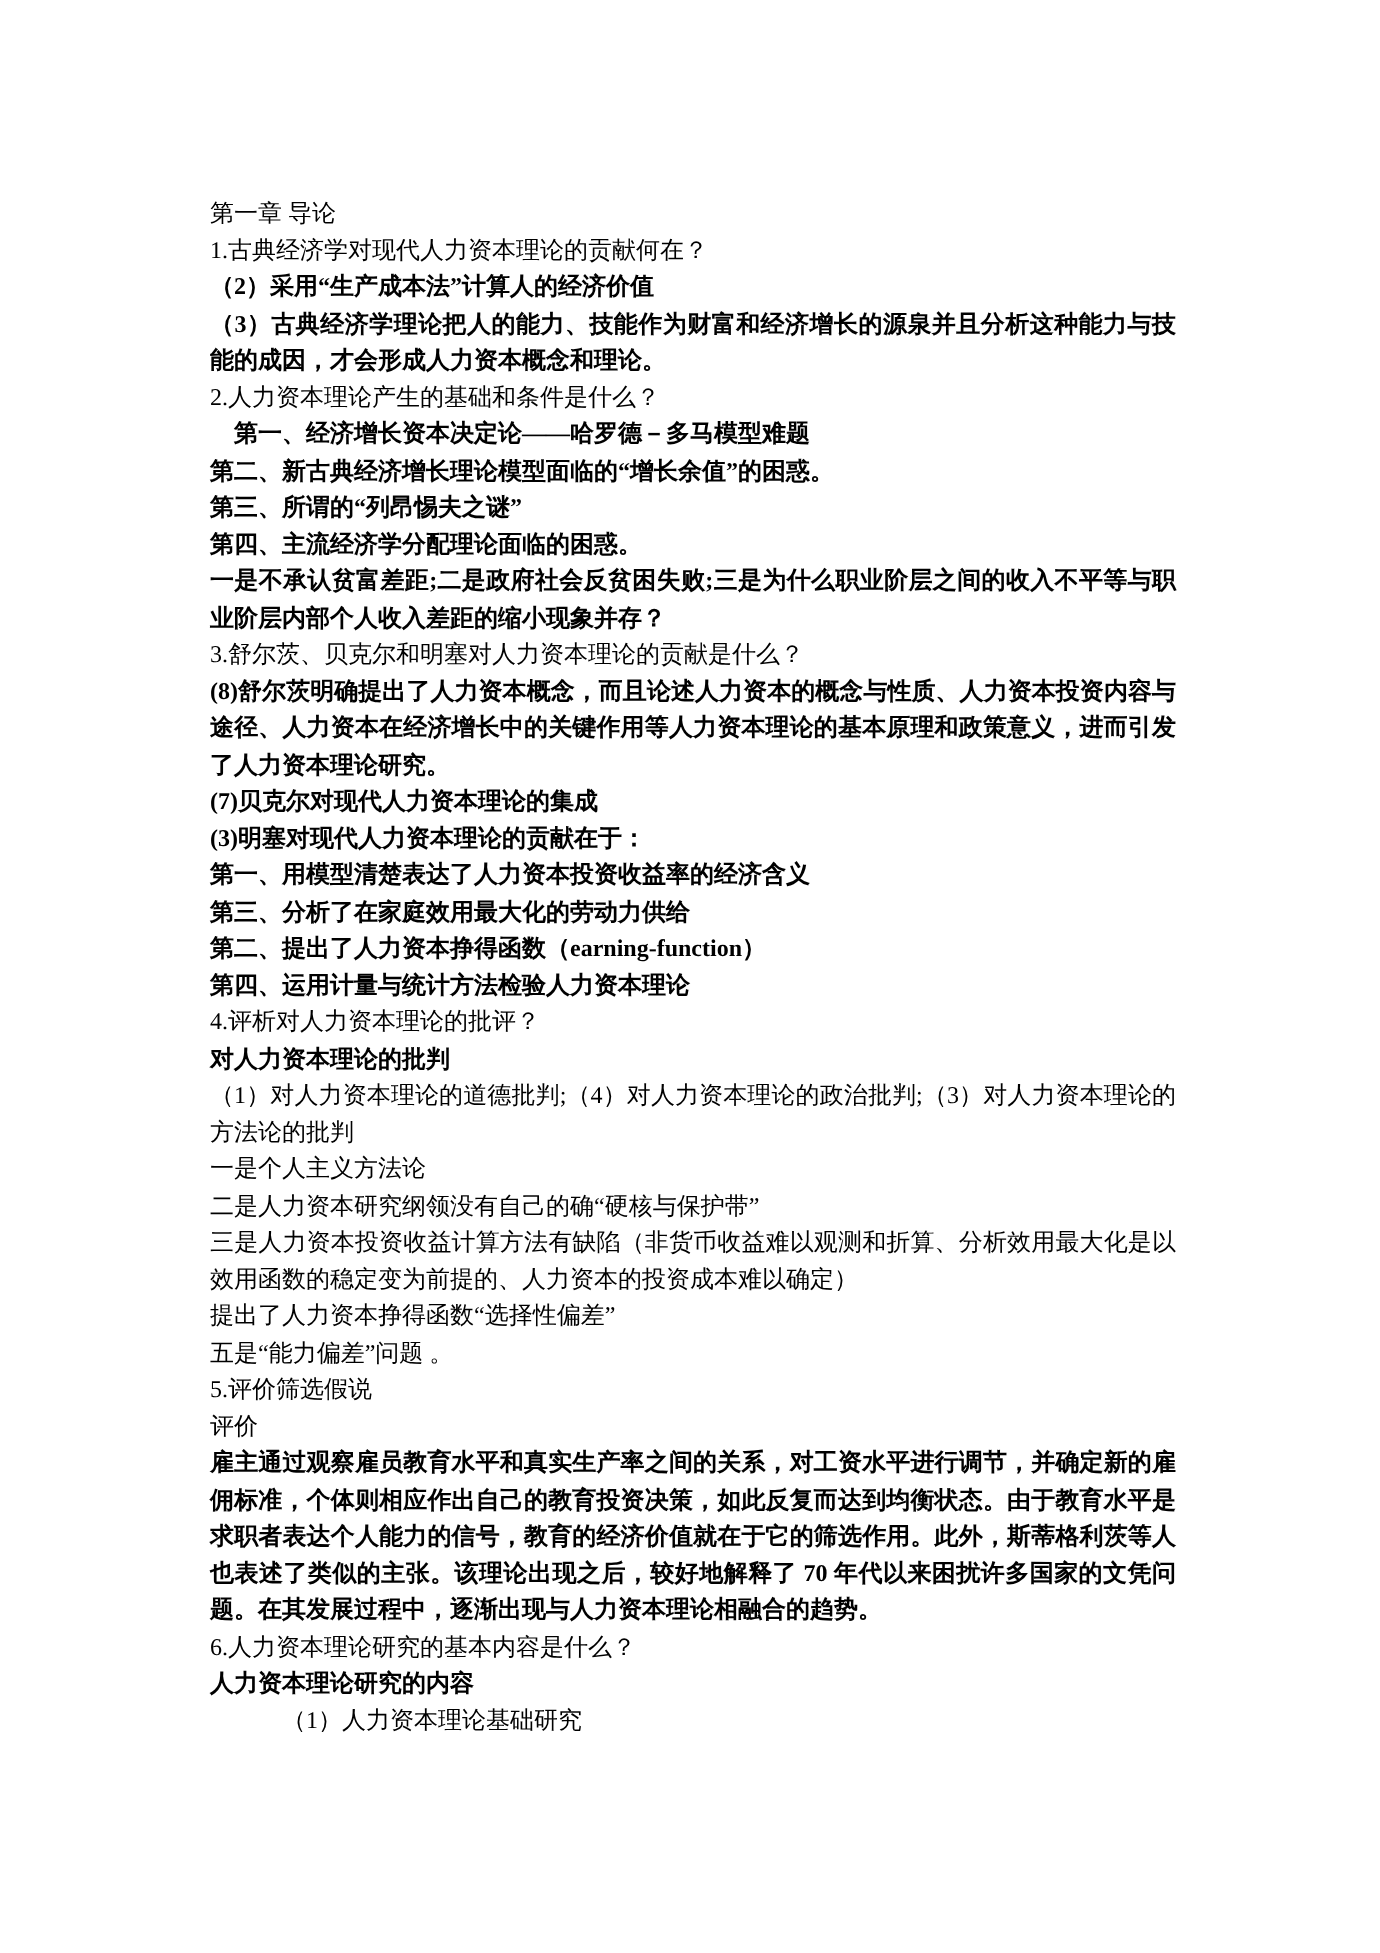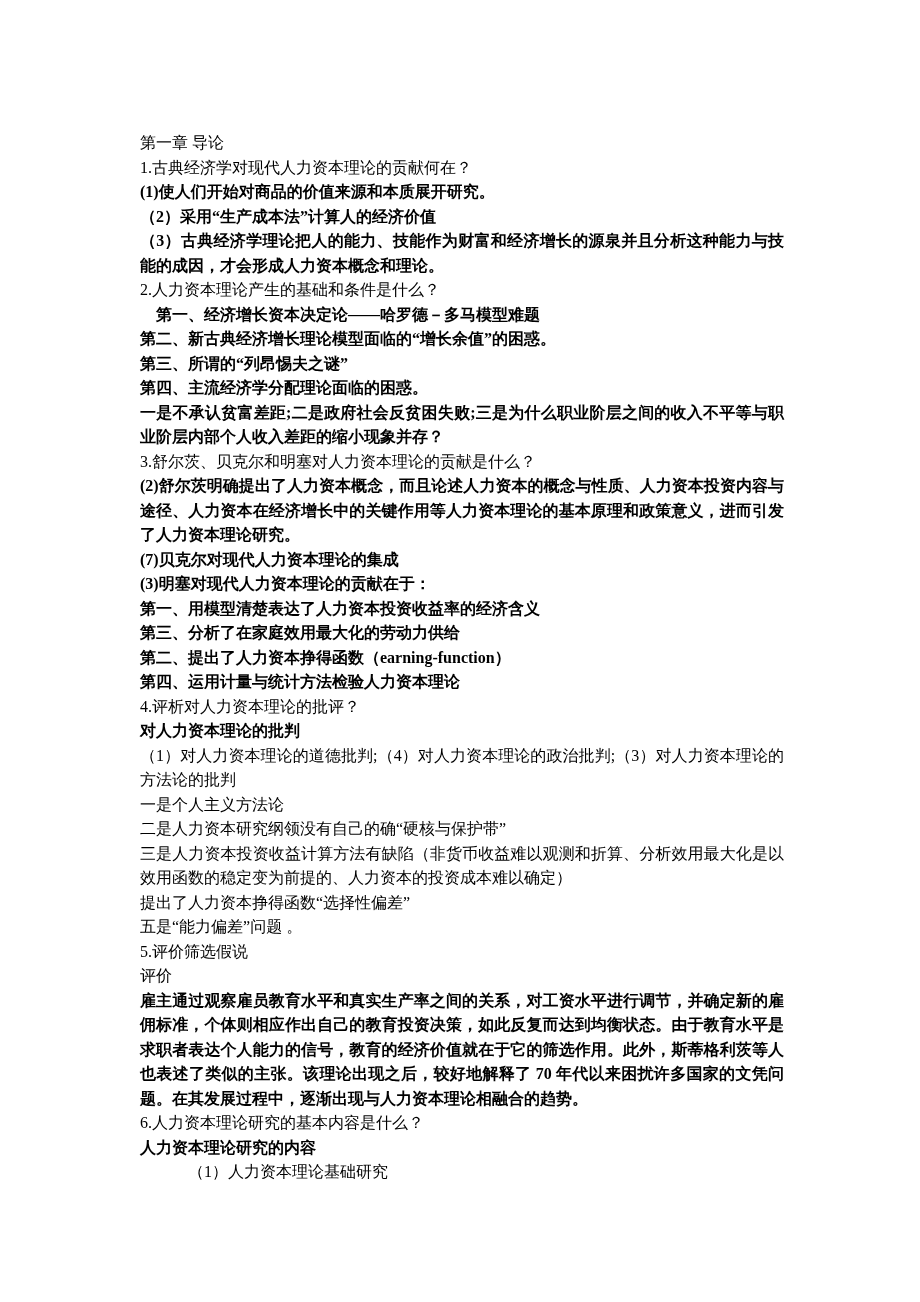--- a/index.html
+++ b/index.html
@@ -33,31 +33,30 @@
   .indent-sm { text-indent: 16px; }
   .indent-lg { text-indent: 48px; }
 </style>
 </head>
 <body>
 
 <div class="page">
   <div class="content">
     <p>第一章 导论</p>
     <p>1.古典经济学对现代人力资本理论的贡献何在？</p>
-    <p class="b">(1)使人们开始对商品的价值来源和本质展开研究。</p>
     <p class="b">（2）采用“生产成本法”计算人的经济价值</p>
     <p class="b">（3）古典经济学理论把人的能力、技能作为财富和经济增长的源泉并且分析这种能力与技能的成因，才会形成人力资本概念和理论。</p>
     <p>2.人力资本理论产生的基础和条件是什么？</p>
     <p class="b indent-sm">第一、经济增长资本决定论——哈罗德－多马模型难题</p>
     <p class="b">第二、新古典经济增长理论模型面临的“增长余值”的困惑。</p>
     <p class="b">第三、所谓的“列昂惕夫之谜”</p>
     <p class="b">第四、主流经济学分配理论面临的困惑。</p>
     <p class="b">一是不承认贫富差距;二是政府社会反贫困失败;三是为什么职业阶层之间的收入不平等与职业阶层内部个人收入差距的缩小现象并存？</p>
     <p>3.舒尔茨、贝克尔和明塞对人力资本理论的贡献是什么？</p>
-    <p class="b">(2)舒尔茨明确提出了人力资本概念，而且论述人力资本的概念与性质、人力资本投资内容与途径、人力资本在经济增长中的关键作用等人力资本理论的基本原理和政策意义，进而引发了人力资本理论研究。</p>
+    <p class="b">(8)舒尔茨明确提出了人力资本概念，而且论述人力资本的概念与性质、人力资本投资内容与途径、人力资本在经济增长中的关键作用等人力资本理论的基本原理和政策意义，进而引发了人力资本理论研究。</p>
     <p class="b">(7)贝克尔对现代人力资本理论的集成</p>
     <p class="b">(3)明塞对现代人力资本理论的贡献在于：</p>
     <p class="b">第一、用模型清楚表达了人力资本投资收益率的经济含义</p>
     <p class="b">第三、分析了在家庭效用最大化的劳动力供给</p>
     <p class="b">第二、提出了人力资本挣得函数（earning-function）</p>
     <p class="b">第四、运用计量与统计方法检验人力资本理论</p>
     <p>4.评析对人力资本理论的批评？</p>
     <p class="b">对人力资本理论的批判</p>
     <p>（1）对人力资本理论的道德批判;（4）对人力资本理论的政治批判;（3）对人力资本理论的方法论的批判</p>
     <p>一是个人主义方法论</p>

